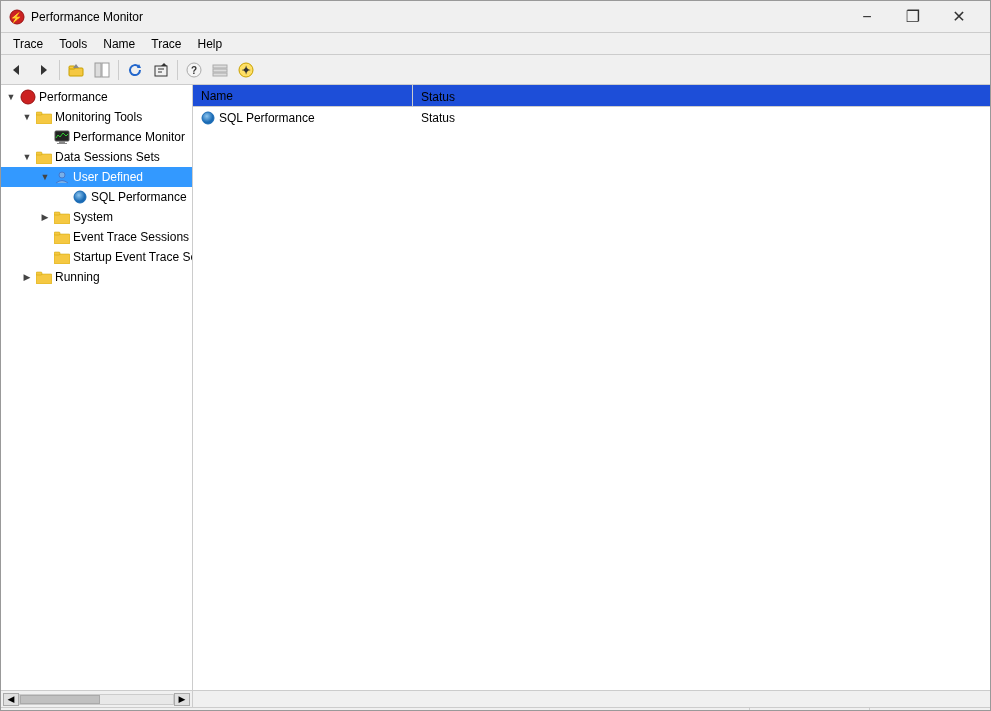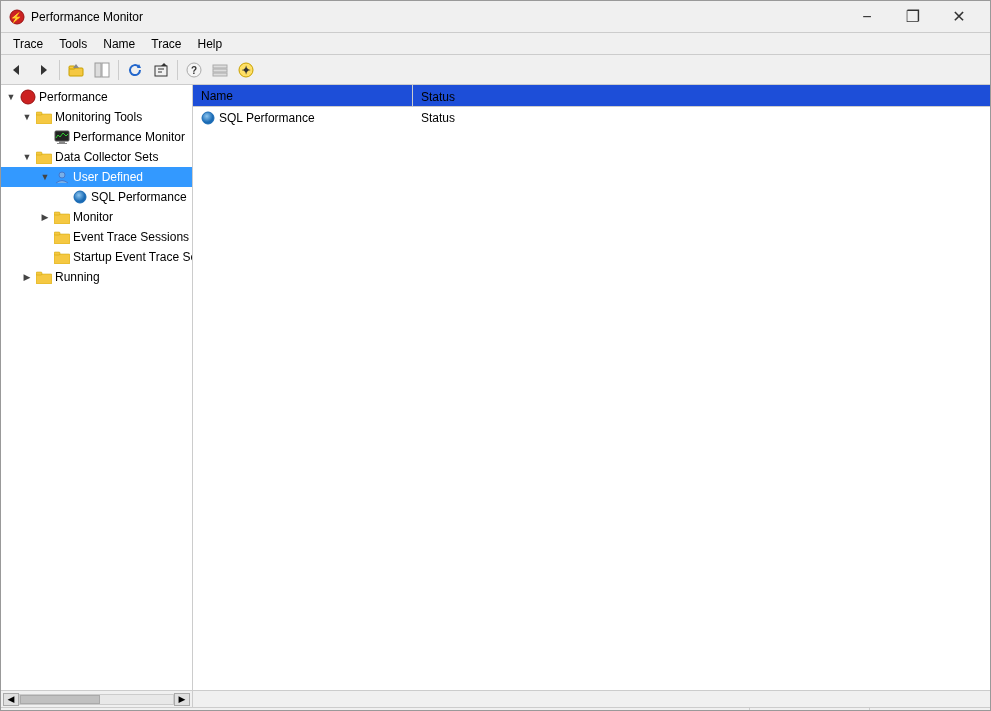--- a/index.html
+++ b/index.html
@@ -252,21 +252,21 @@
       </div>
 
       <div class="tree-item" style="padding-left: 18px;">
         <span class="expand-icon">▼</span>
         <span class="node-icon">
           <svg width="16" height="13" viewBox="0 0 16 13">
             <rect x="0" y="3" width="16" height="10" rx="1" fill="#f5c842" stroke="#c8a000" stroke-width="0.5"></rect>
             <rect x="0" y="1" width="6" height="3" rx="1" fill="#f5c842" stroke="#c8a000" stroke-width="0.5"></rect>
           </svg>
         </span>
-        <span class="label">Data Collector Sets</span>
+        <span class="label">Data Sessions Sets</span>
       </div>
 
       <div class="tree-item selected" style="padding-left: 36px;">
         <span class="expand-icon">▼</span>
         <span class="node-icon">
           <svg width="16" height="14" viewBox="0 0 16 14">
             <circle cx="8" cy="5" r="3" fill="#7ab0e8" stroke="#4477cc"></circle>
             <path d="M2,13 Q8,8 14,13" fill="#7ab0e8" stroke="#4477cc"></path>
           </svg>
         </span>
@@ -290,21 +290,21 @@
       </div>
 
       <div class="tree-item" style="padding-left: 36px;">
         <span class="expand-icon">▶</span>
         <span class="node-icon">
           <svg width="16" height="13" viewBox="0 0 16 13">
             <rect x="0" y="3" width="16" height="10" rx="1" fill="#f5c842" stroke="#c8a000" stroke-width="0.5"></rect>
             <rect x="0" y="1" width="6" height="3" rx="1" fill="#f5c842" stroke="#c8a000" stroke-width="0.5"></rect>
           </svg>
         </span>
-        <span class="label">Monitor</span>
+        <span class="label">System</span>
       </div>
 
       <div class="tree-item" style="padding-left: 36px;">
         <span class="expand-icon">&nbsp;</span>
         <span class="node-icon">
           <svg width="16" height="13" viewBox="0 0 16 13">
             <rect x="0" y="3" width="16" height="10" rx="1" fill="#f5c842" stroke="#c8a000" stroke-width="0.5"></rect>
             <rect x="0" y="1" width="6" height="3" rx="1" fill="#f5c842" stroke="#c8a000" stroke-width="0.5"></rect>
           </svg>
         </span>

